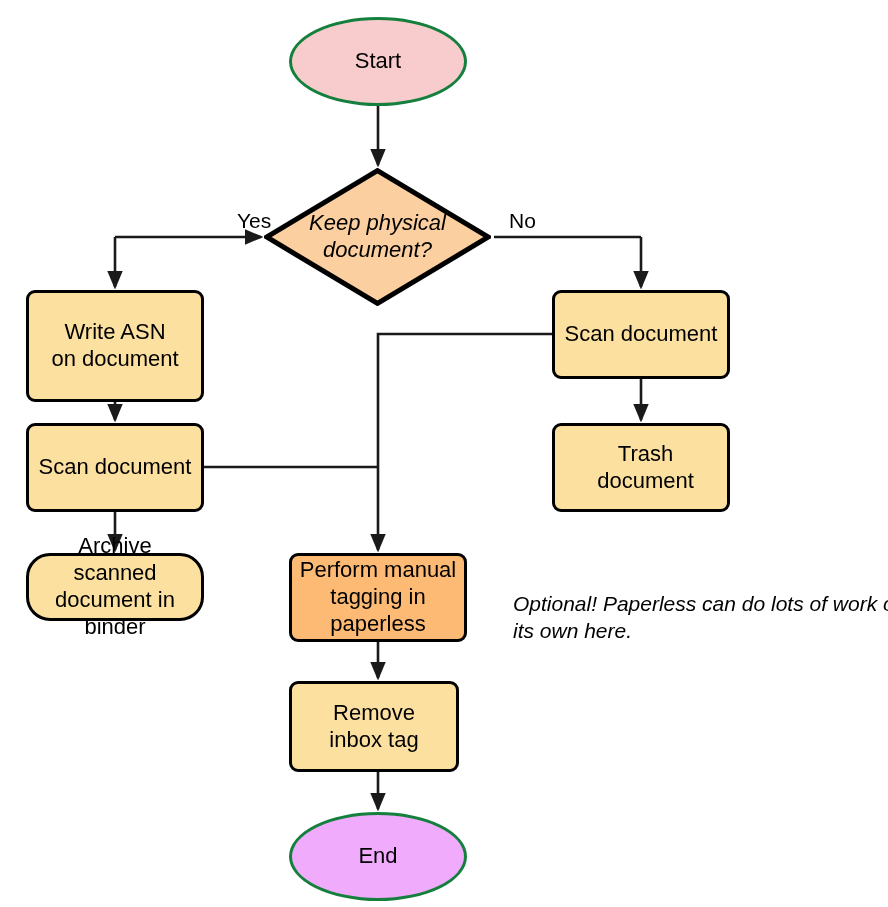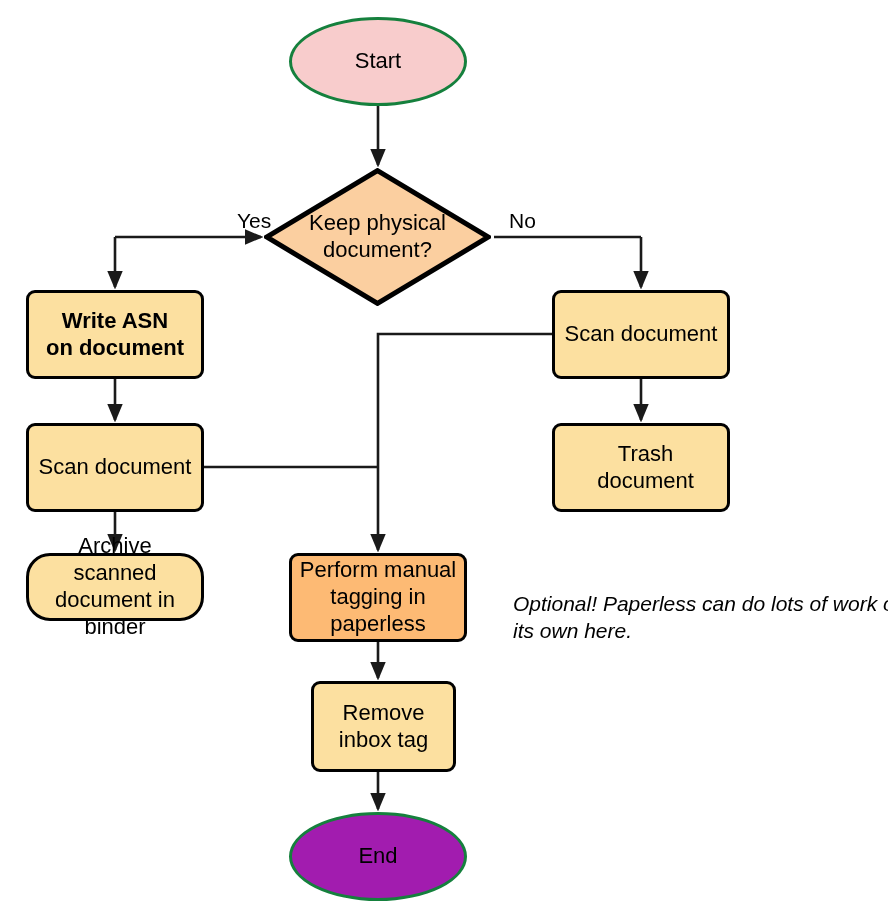--- a/index.html
+++ b/index.html
@@ -64,20 +64,21 @@
     position: absolute;
     left: 0;
     top: 0;
     width: 100%;
     height: 100%;
     z-index: 0;
   }
   .decision .label {
     position: relative;
     z-index: 1;
+    font-style: italic;
   }
   .edge-label {
     position: absolute;
     font-size: 21px;
     color: #000000;
     z-index: 4;
     white-space: nowrap;
   }
   .note {
     position: absolute;
@@ -131,21 +132,21 @@
   </div>
 
   <div class="node decision" style="left:264px; top:168px; width:227px; height:138px;">
     <svg class="diamond-shape" viewBox="0 0 227 138" preserveAspectRatio="none" aria-hidden="true">
       <polygon points="113.5,2.6 224.4,69 113.5,135.4 2.6,69" fill="#FBCFA0" stroke="#000000" stroke-width="5" stroke-linejoin="miter"></polygon>
     </svg>
     <span class="label">Keep physical
 document?</span>
   </div>
 
-  <div class="node process" style="left:26px; top:290px; width:178px; height:89px; background:#FCE0A0;font-weight:bold;">
+  <div class="node process" style="left:26px; top:290px; width:178px; height:112px; background:#FCE0A0;">
     <span class="label">Write ASN
 on document</span>
   </div>
 
   <div class="node process" style="left:26px; top:423px; width:178px; height:89px; background:#FCE0A0;">
     <span class="label">Scan document</span>
   </div>
 
   <div class="node process" style="left:26px; top:553px; width:178px; height:68px; background:#FCE0A0;border-radius:24px;">
     <span class="label">Archive scanned
@@ -160,26 +161,26 @@
   <div class="node process" style="left:552px; top:423px; width:178px; height:89px; background:#FCE0A0;padding-left:9px;">
     <span class="label">Trash document</span>
   </div>
 
   <div class="node process" style="left:289px; top:553px; width:178px; height:89px; background:#fdba74;">
     <span class="label">Perform manual
 tagging in
 paperless</span>
   </div>
 
-  <div class="node process" style="left:289px; top:681px; width:145px; height:91px; background:#FCE0A0;margin-left:22px;">
+  <div class="node process" style="left:289px; top:681px; width:170px; height:91px; background:#FCE0A0;">
     <span class="label">Remove
 inbox tag</span>
   </div>
 
-  <div class="node terminator" style="left:289px; top:812px; width:178px; height:89px; background:#a21caf;">
+  <div class="node terminator" style="left:289px; top:812px; width:178px; height:89px; background:#f0abfc;">
     <span class="label">End</span>
   </div>
 
   <div class="edge-label" style="left:210px; top:209px;margin-left:27px;">Yes</div>
 
   <div class="edge-label" style="left:509px; top:209px;">No</div>
 
   <div class="note" style="left:484px; top:591px; width:400px;margin-left:29px;">Optional! Paperless can do lots of work on its own here.</div>
 
 </div>

